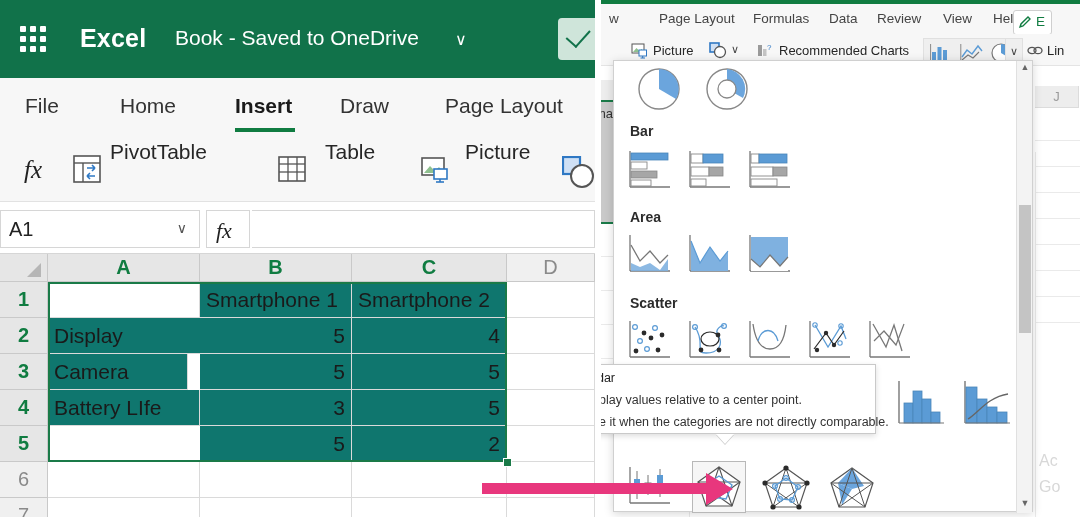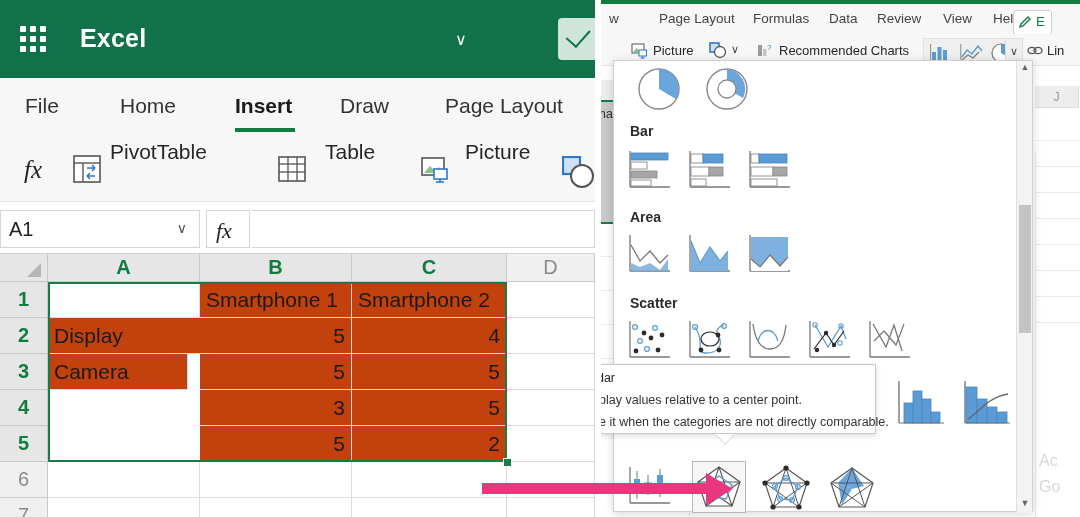--- a/index.html
+++ b/index.html
@@ -111,21 +111,21 @@
     font-size: 20px; font-weight: bold; color: #107c41;
     display: flex; align-items: center; justify-content: center;
   }
   .rowhdr.dim { color: #8a8a8a; font-weight: normal; background: #f0f0f0; }
   .cell {
     position: absolute; height: 36px;
     border-right: 1px solid #dadada; border-bottom: 1px solid #dadada;
     font-size: 21px; color: #1a1a1a;
     display: flex; align-items: center; padding: 0 6px;
   }
-  .cell.sel { background: #c2410c; }
+  .cell.sel { background: #0f766e; }
   .cell.white { background: #fff; }
   .cell.num { justify-content: flex-end; }
   .sel-border {
     position: absolute; border: 2.5px solid #1a7a48; pointer-events: none;
   }
   .fill-handle {
     position: absolute; width: 9px; height: 9px; background: #1a7a48;
     border: 1.5px solid #fff;
   }
 
@@ -222,20 +222,21 @@
           <i></i>
           <i></i>
           <i></i>
           <i></i>
           <i></i>
           <i></i>
           <i></i>
           <i></i>
       </div>
       <div class="app-name">Excel</div>
+      <div class="doc-title">Book  -  Saved to OneDrive</div>
       <div class="doc-chev">∨</div>
       <div class="share-btn"></div>
     </div>
 
     <div class="ribbon-tabs">
       <div class="rtab" style="left:25px">File</div>
       <div class="rtab" style="left:120px">Home</div>
       <div class="rtab active" style="left:235px">Insert</div>
       <div class="rtab" style="left:340px">Draw</div>
       <div class="rtab" style="left:445px">Page Layout</div>
@@ -322,20 +323,21 @@
       <div class="cell sel" style="left:48px;top:64px;width:154px">Display</div>
       <div class="cell sel num" style="left:200px;top:64px;width:152px">5</div>
       <div class="cell sel num" style="left:352px;top:64px;width:155px">4</div>
       <div class="cell white" style="left:507px;top:64px;width:88px"></div>
 
       <div class="cell sel" style="left:48px;top:100px;width:140px">Camera</div>
       <div class="cell sel num" style="left:200px;top:100px;width:152px">5</div>
       <div class="cell sel num" style="left:352px;top:100px;width:155px">5</div>
       <div class="cell white" style="left:507px;top:100px;width:88px"></div>
 
+      <div class="cell sel" style="left:48px;top:136px;width:152px">Battery LIfe</div>
       <div class="cell sel num" style="left:200px;top:136px;width:152px">3</div>
       <div class="cell sel num" style="left:352px;top:136px;width:155px">5</div>
       <div class="cell white" style="left:507px;top:136px;width:88px"></div>
 
       <div class="cell sel num" style="left:200px;top:172px;width:152px">5</div>
       <div class="cell sel num" style="left:352px;top:172px;width:155px">2</div>
       <div class="cell white" style="left:507px;top:172px;width:88px"></div>
 
       <div class="cell white" style="left:48px;top:208px;width:152px"></div>
       <div class="cell white" style="left:200px;top:208px;width:152px"></div>

